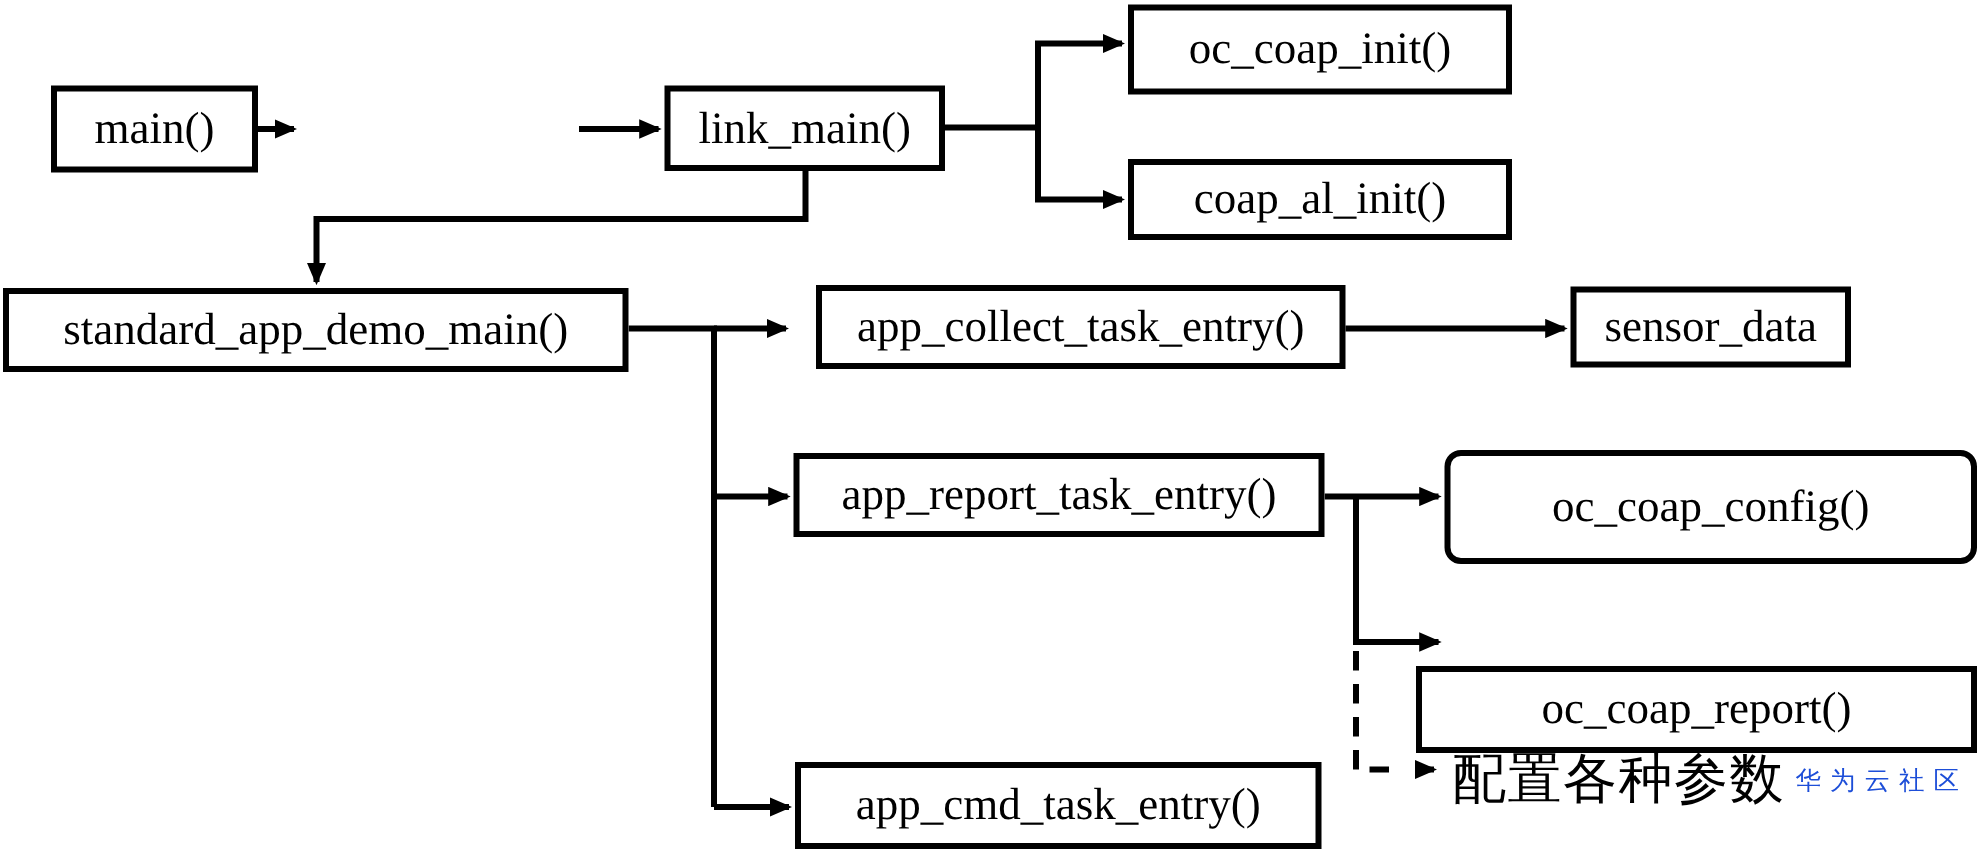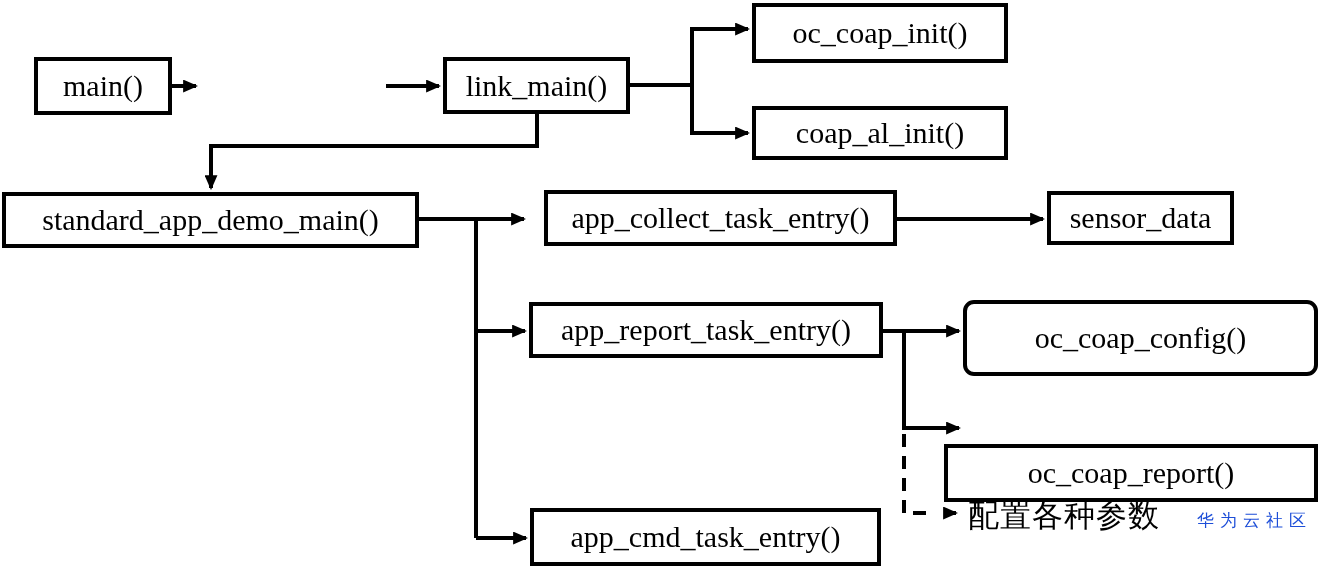--- a/index.html
+++ b/index.html
@@ -30,21 +30,21 @@
   .n-app-collect{left:528px;top:190px;width:353px;height:56px;margin-left:16px;}
   .n-sensor-data{left:1047px;top:191px;width:187px;height:54px;font-family:Liberation Serif, serif;}
   .n-app-report{left:529px;top:302px;width:354px;height:56px;}
   .n-oc-coap-config{left:963px;top:300px;width:355px;height:76px;border-radius:11px;}
   .n-oc-coap-report{left:944px;top:400px;width:374px;height:58px;margin-top:44px;}
   .n-app-cmd{left:530px;top:508px;width:351px;height:58px;}
   .annotation{
     position:absolute;
     left:968px;top:495px;
     font-family:"Liberation Sans","DejaVu Sans",sans-serif;
-    font-size:31px;color:#000000;
+    font-size:36px;color:#000000;
     letter-spacing:1px;
     z-index:2;white-space:nowrap;
   }
   .watermark{
     position:absolute;
     left:1197px;top:509px;
     font-family:Liberation Serif, serif;
     font-size:17px;color:#1d4ed8;
     letter-spacing:6px;
     z-index:2;white-space:nowrap;

